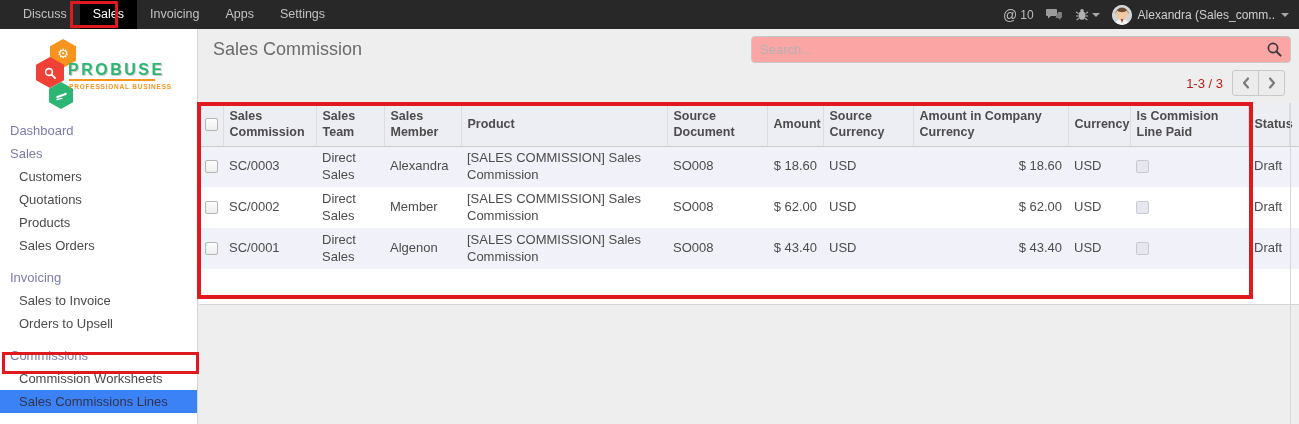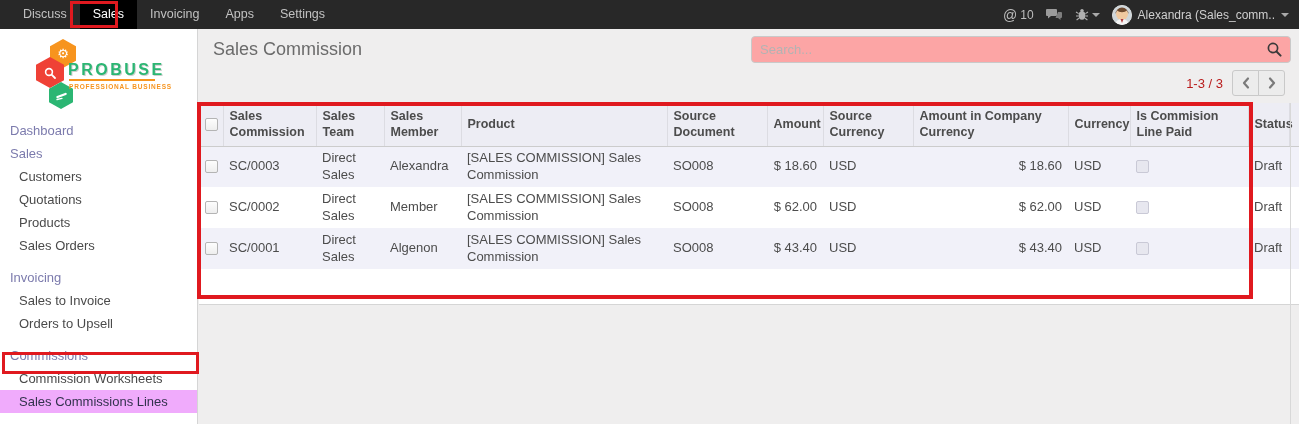--- a/index.html
+++ b/index.html
@@ -61,21 +61,21 @@
 
   .nav { margin-top:2px; }
   .nav-heading {
     color:#7c7bad; font-weight:normal; font-size:13px;
     padding:4px 0 4px 10px; cursor:pointer;
   }
   .nav-heading.section { margin-top:9px; }
   .nav-item {
     color:#4a4a4a; font-size:13px; padding:4px 0 4px 19px; cursor:pointer;
   }
-  .nav-item.active { background:#f0abfc; color:#32324d; }
+  .nav-item.active { background:#3b82f6; color:#32324d; }
 
   
   .main { position:absolute; top:29px; left:199px; right:0; bottom:0; background:#efeeee; }
   .page-title {
     position:absolute; left:14px; top:10px; font-size:18px; font-weight:normal; color:#6b6b6b;
   }
   .searchbox {
     position:absolute; left:552px; top:7px; width:540px; height:27px;
     background:#fca5a5; border:1px solid #c9c9c9; border-radius:4px;
     display:flex; align-items:center;

